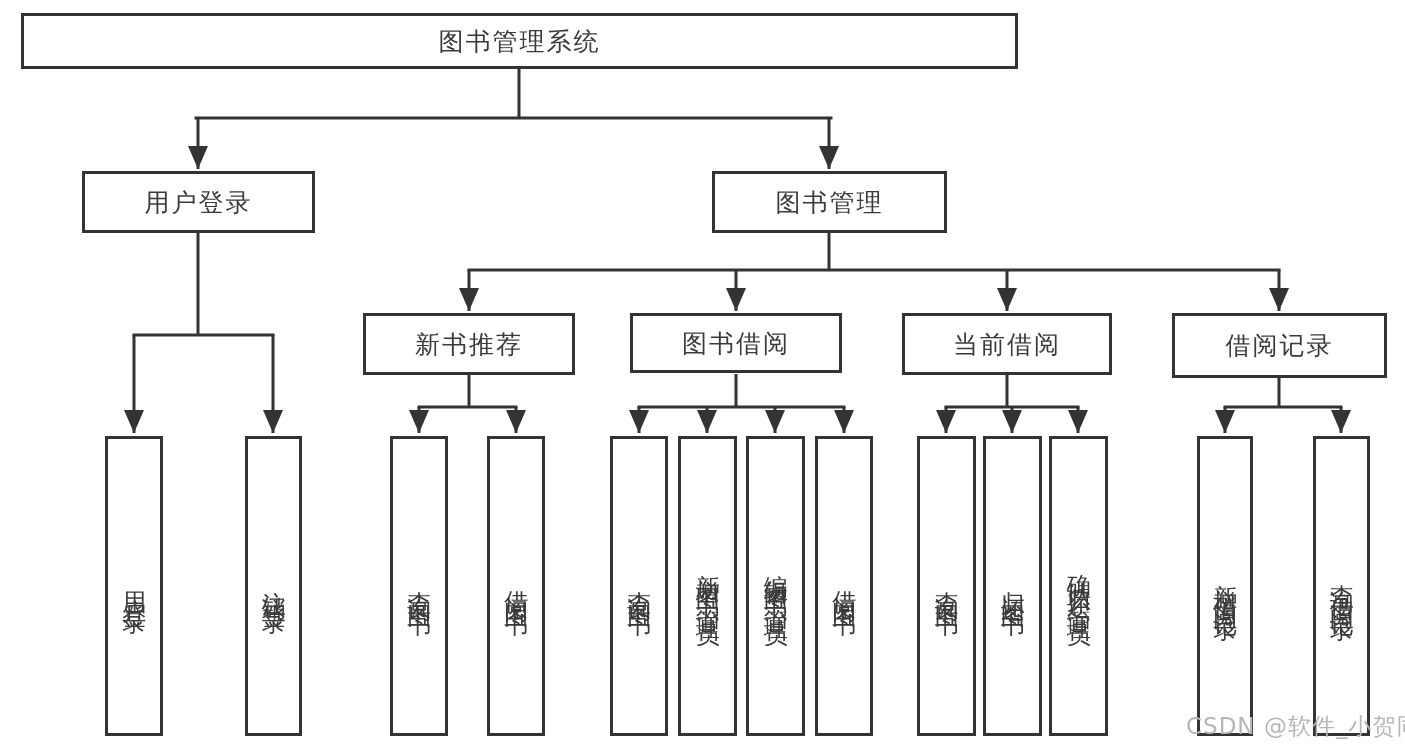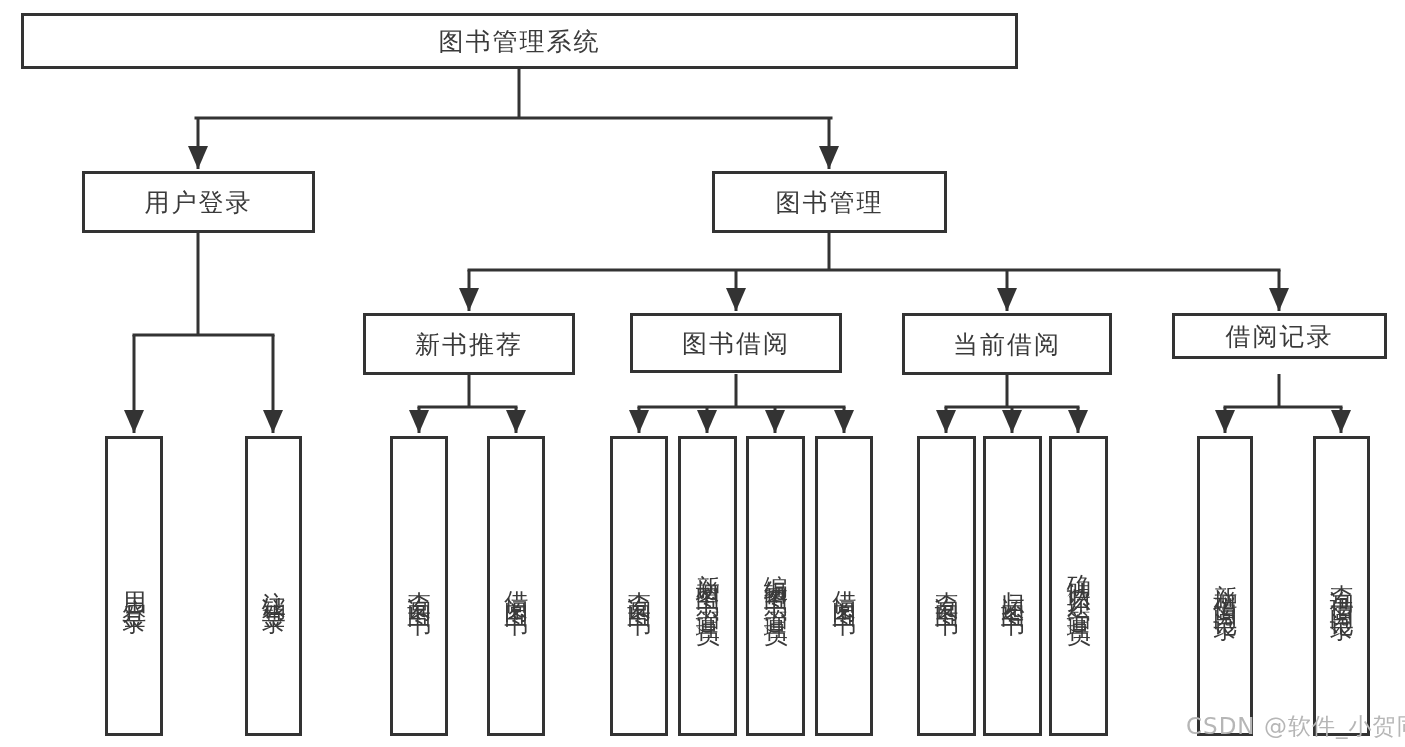--- a/index.html
+++ b/index.html
@@ -37,21 +37,21 @@
     line-height: 1.1;
     white-space: nowrap;
   }
   
   .b-root  { left: 21px;  top: 13px;  width: 997px; height: 56px; }
   .b-l2a   { left: 82px;  top: 171px; width: 233px; height: 62px; }
   .b-l2b   { left: 712px; top: 171px; width: 235px; height: 62px; }
   .b-l3a   { left: 363px; top: 313px; width: 212px; height: 62px; }
   .b-l3b   { left: 630px; top: 313px; width: 212px; height: 60px; }
   .b-l3c   { left: 902px; top: 313px; width: 210px; height: 62px; }
-  .b-l3d   { left: 1172px;top: 313px; width: 215px; height: 46px; }
+  .b-l3d   { left: 1172px;top: 313px; width: 215px; height: 65px; }
   .leaf    { top: 436px; height: 300px; }
   .b-f01 { left: 105px;  width: 58px; }
   .b-f02 { left: 245px;  width: 57px; }
   .b-f03 { left: 390px;  width: 58px; }
   .b-f04 { left: 487px;  width: 58px; }
   .b-f05 { left: 610px;  width: 58px; }
   .b-f06 { left: 678px;  width: 59px; }
   .b-f07 { left: 746px;  width: 59px; }
   .b-f08 { left: 815px;  width: 58px; }
   .b-f09 { left: 917px;  width: 59px; }

